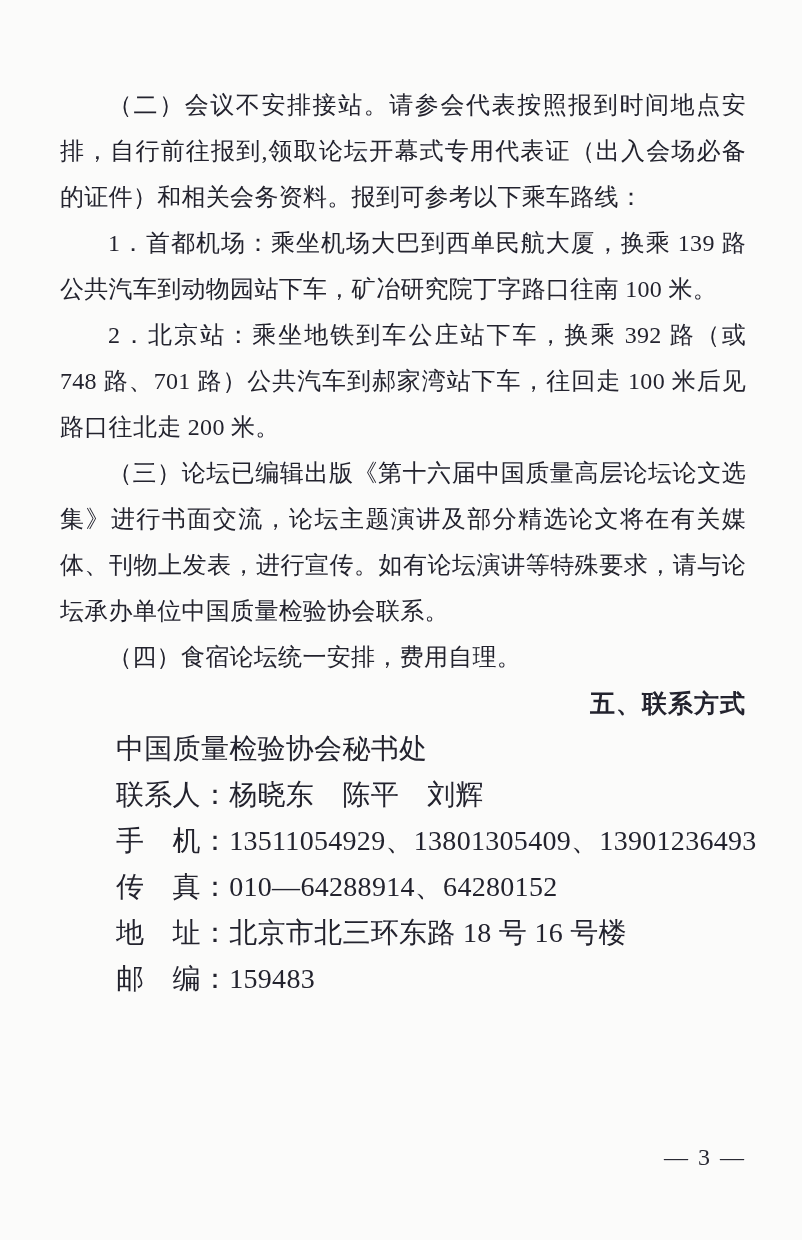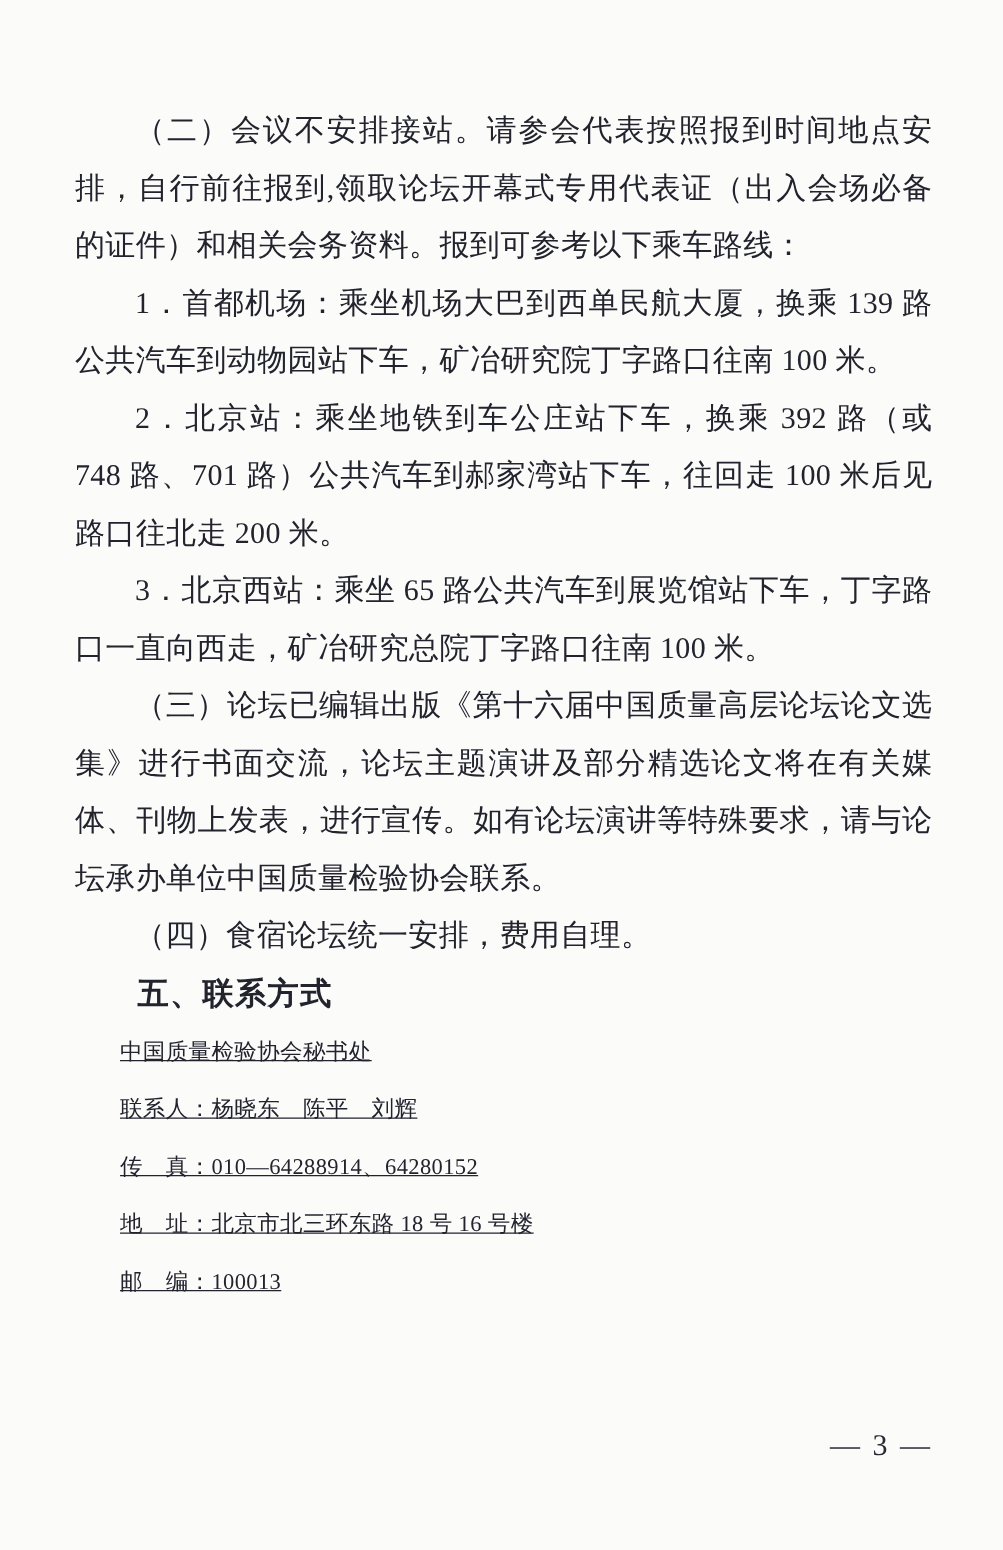--- a/index.html
+++ b/index.html
@@ -33,53 +33,53 @@
     letter-spacing: 0.3px;
   }
   .section-heading {
     margin: 0;
     font-size: 25px;
     line-height: 46px;
     font-weight: bold;
     font-family: "Liberation Sans", "DejaVu Sans", sans-serif;
     text-indent: 2em;
     letter-spacing: 1px;
+    text-align: right;
   }
   .contact-line {
     margin: 0;
-    font-size: 18px;
+    font-size: 28px;
     line-height: 46px;
     text-indent: 2em;
     letter-spacing: 0.3px;
     white-space: nowrap;
-    text-decoration: underline;
   }
   .page-number {
     position: absolute;
     top: 1142px;
     right: 56px;
     font-size: 24px;
     line-height: 30px;
     letter-spacing: 2px;
     color: #2a2a34;
   }
 </style>
 </head>
 <body>
 
 <div class="page">
   <p class="para">（二）会议不安排接站。请参会代表按照报到时间地点安排，自行前往报到,领取论坛开幕式专用代表证（出入会场必备的证件）和相关会务资料。报到可参考以下乘车路线：</p>
   <p class="para">1．首都机场：乘坐机场大巴到西单民航大厦，换乘 139 路公共汽车到动物园站下车，矿冶研究院丁字路口往南 100 米。</p>
   <p class="para">2．北京站：乘坐地铁到车公庄站下车，换乘 392 路（或 748 路、701 路）公共汽车到郝家湾站下车，往回走 100 米后见路口往北走 200 米。</p>
-  <p class="para">3．北京西站：乘坐 65 路公共汽车到展览馆站下车，丁字路口一直向西走，矿冶研究总院丁字路口往南 100 米。</p>
   <p class="para">（三）论坛已编辑出版《第十六届中国质量高层论坛论文选集》进行书面交流，论坛主题演讲及部分精选论文将在有关媒体、刊物上发表，进行宣传。如有论坛演讲等特殊要求，请与论坛承办单位中国质量检验协会联系。</p>
   <p class="para">（四）食宿论坛统一安排，费用自理。</p>
 
   <h2 class="section-heading">五、联系方式</h2>
 
   <p class="contact-line">中国质量检验协会秘书处</p>
   <p class="contact-line">联系人：杨晓东　陈平　刘辉</p>
+  <p class="contact-line">手　机：13511054929、13801305409、13901236493</p>
   <p class="contact-line">传　真：010—64288914、64280152</p>
   <p class="contact-line">地　址：北京市北三环东路 18 号 16 号楼</p>
-  <p class="contact-line">邮　编：100013</p>
+  <p class="contact-line">邮　编：159483</p>
 </div>
 
 <div class="page-number">— 3 —</div>
 
 </body></html>

